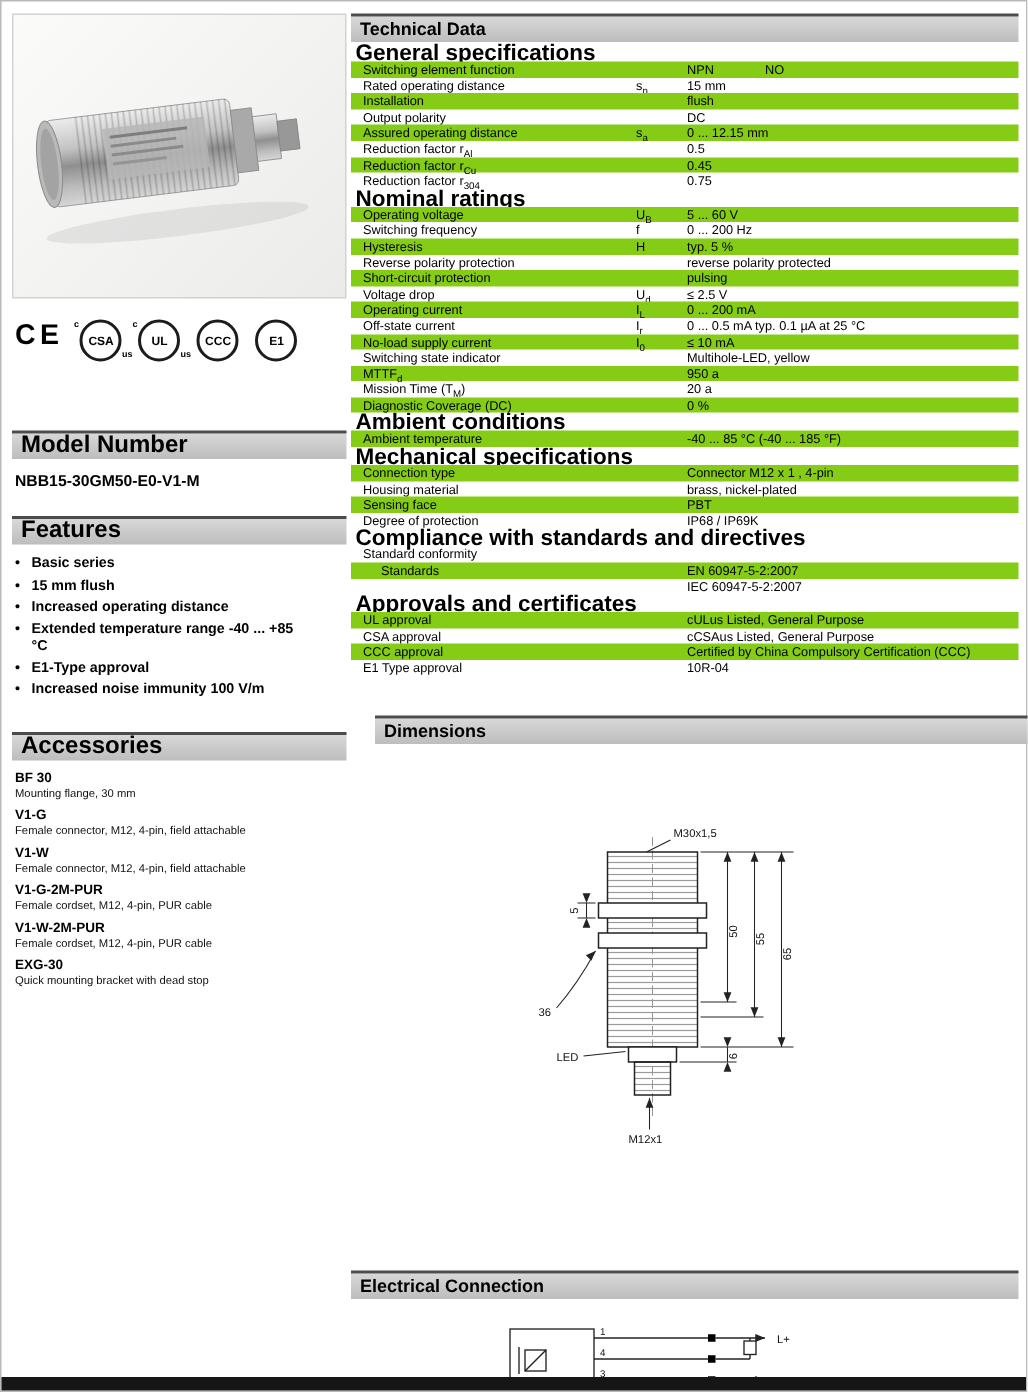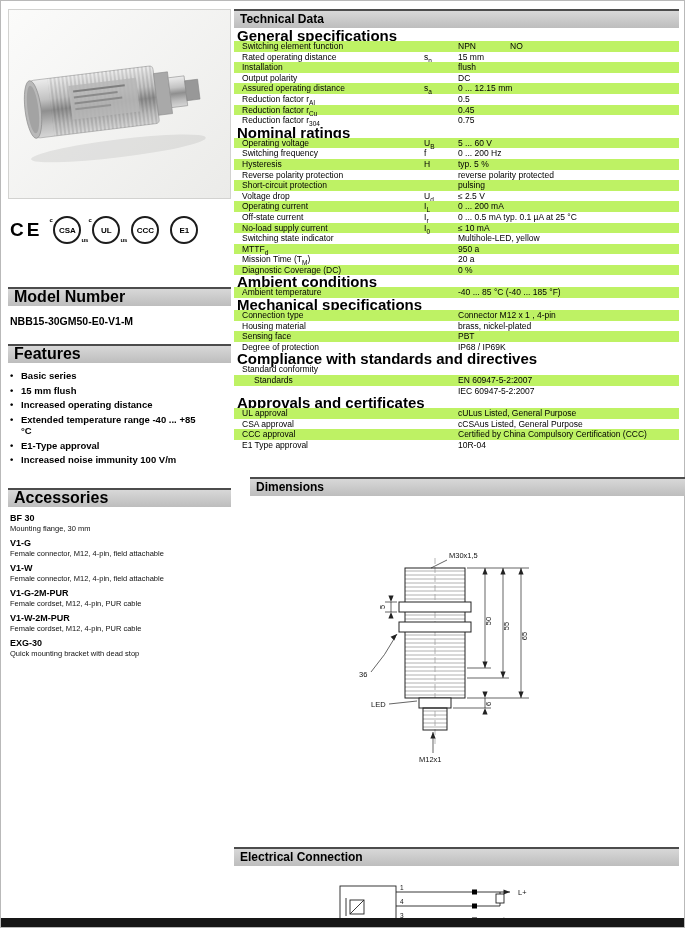--- a/index.html
+++ b/index.html
@@ -19,21 +19,21 @@
     padding:2px 6px 3px;
   }
   .bar.big { font-size:12px; }
 
   
   .left-col { position:absolute; left:7px; top:8px; width:223px; }
   .photo-frame {
     width:223px; height:190px; border:1px solid #d2d2d0;
     background:linear-gradient(135deg,#fbfbfa,#ebebe9);
   }
-  .certs { display:flex; align-items:center; gap:11px; margin:14px 2px 0 2px; height:34px; }
+  .certs { display:flex; gap:11px; margin:14px 2px 0 2px; height:34px; }
   .cert-ce { font-size:19px; font-weight:bold; letter-spacing:3px; }
   .cert-circle {
     position:relative; width:28px; height:28px; flex:none;
     border:2px solid #1c1c1c; border-radius:50%;
     display:flex; align-items:center; justify-content:center;
     font-weight:bold; font-size:8px;
   }
   .cert-pre  { position:absolute; left:-6px; top:-1px; font-size:6px; font-weight:bold; }
   .cert-post { position:absolute; right:-9px; bottom:-1px; font-size:6px; font-weight:bold; }
 
@@ -51,21 +51,21 @@
   .acc-desc { font-size:7.5px; line-height:9px; color:#111; }
 
   
   .right-col { position:absolute; left:233px; top:8px; width:445px; height:912px; }
   .ttable { margin-top:2px; }
   .tsection { font-weight:bold; font-size:15px; line-height:11px; padding-left:3px; margin-top:1px; }
   .trow {
     position:relative; font-size:8.5px; line-height:10.6px; height:10.6px;
     padding-left:8px; white-space:nowrap;
   }
-  .trow.shade { background:#bef264; }
+  .trow.shade { background:#84cc16; }
   .trow.ind1 { padding-left:20px; }
   .trow .sym  { position:absolute; left:190px; top:0; }
   .trow .val  { position:absolute; left:224px; top:0; }
   .trow .val2 { position:absolute; left:276px; top:0; }
   sub { font-size:6.5px; line-height:0; }
 
   .dims-section { position:absolute; top:468px; left:16px; width:100%; }
   .elec-section { position:absolute; top:838px; left:0; width:100%; }
   .dims-svg { display:block; margin:50px 0 0 95px; }
   .elec-svg { display:block; margin:14px 0 0 100px; }

